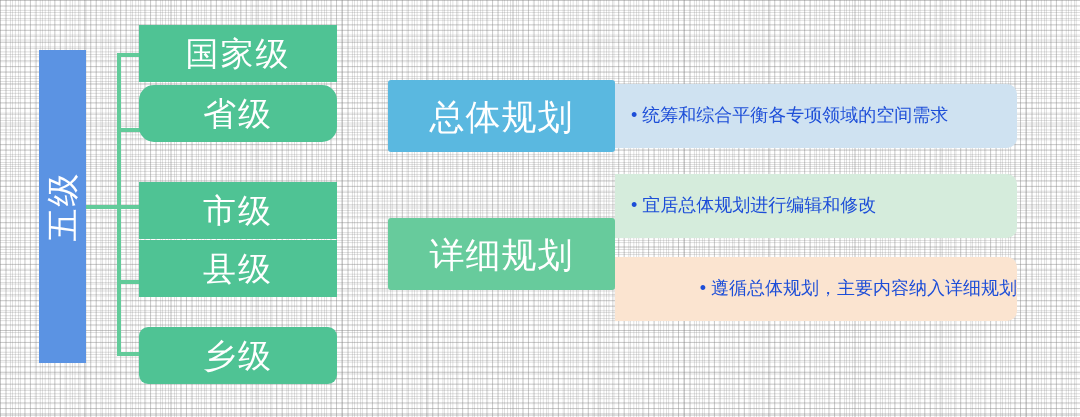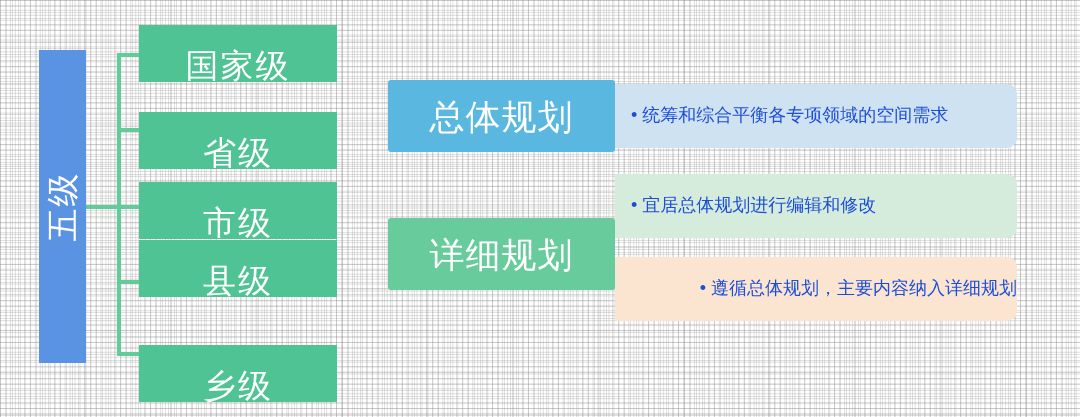--- a/index.html
+++ b/index.html
@@ -88,21 +88,21 @@
   }
 
   
   .level-box {
     position: absolute;
     left: 139px;
     width: 198px;
     height: 57px;
     background: #4fc394;
     display: flex;
-    align-items: flex-end;
+    align-items: center;
     justify-content: center;
   }
   .level-box-label {
     color: #ffffff;
     font-size: 33px;
     font-weight: 400;
     letter-spacing: 2px;
     line-height: 1;
   }
 
@@ -161,30 +161,30 @@
   <div class="bracket-spine"></div>
   <div class="bracket-stub" style="top:53px;"></div>
   <div class="bracket-stub" style="top:128px;"></div>
   <div class="bracket-stub" style="top:205px;"></div>
   <div class="bracket-stub" style="top:280px;"></div>
   <div class="bracket-stub" style="top:352px;"></div>
 
   <div class="level-box" style="top:25px;">
     <span class="level-box-label">国家级</span>
   </div>
-  <div class="level-box" style="top:112px;">
+  <div class="level-box" style="top:85px;border-radius:15px;">
     <span class="level-box-label">省级</span>
   </div>
   <div class="level-box" style="top:182px;">
     <span class="level-box-label">市级</span>
   </div>
   <div class="level-box" style="top:240px;">
     <span class="level-box-label">县级</span>
   </div>
-  <div class="level-box" style="top:345px;">
+  <div class="level-box" style="top:327px;border-radius:9px;">
     <span class="level-box-label">乡级</span>
   </div>
 
   <div class="plan-row" style="top:80px; width:629px; height:72px;">
     <div class="plan-desc" style="background:#cfe2f1;">
       <span class="plan-desc-text">• 统筹和综合平衡各专项领域的空间需求</span>
     </div>
     <div class="plan-chip" style="background:#5ab8e0;">
       <span class="plan-chip-label">总体规划</span>
     </div>

